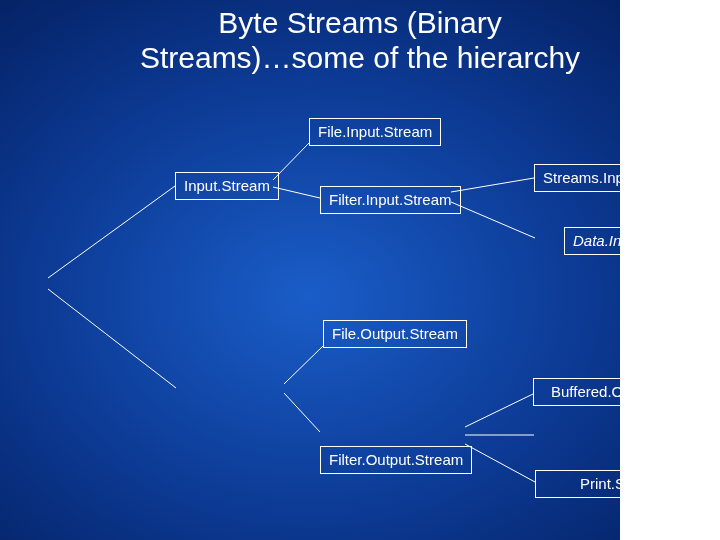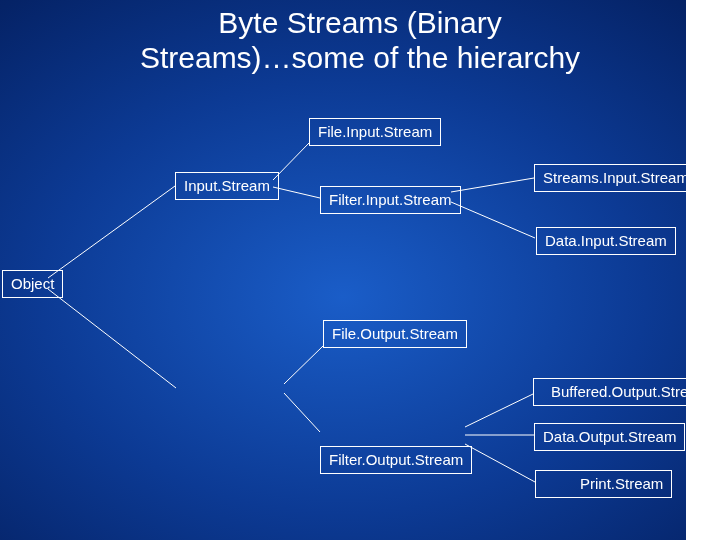--- a/index.html
+++ b/index.html
@@ -5,21 +5,21 @@
   html, body {
     margin: 0;
     padding: 0;
     width: 720px;
     height: 540px;
     overflow: hidden;
     font-family: Arial, Helvetica, sans-serif;
   }
   .slide {
     position: relative;
-    width: 686px;
+    width: 620px;
     height: 540px;
     background: radial-gradient(ellipse 110% 100% at 50% 55%,
                 #1a5dc8 0%,
                 #0c3a94 40%,
                 #052367 70%,
                 #021544 100%);
   }
   .title {
     position: absolute;
     top: 6px;
@@ -81,27 +81,25 @@
 
     <line x1="284" y1="393" x2="320" y2="432"></line>
 
     <line x1="465" y1="427" x2="533" y2="394"></line>
 
     <line x1="465" y1="435" x2="534" y2="435"></line>
 
     <line x1="465" y1="444" x2="535" y2="482"></line>
   </svg>
 
-  <div class="box" style="left:2px;  top:270px;">Object</div>
 
   <div class="box" style="left:175px; top:172px;">Input.Stream</div>
   <div class="box" style="left:309px; top:118px;">File.Input.Stream</div>
   <div class="box" style="left:320px; top:186px;">Filter.Input.Stream</div>
   <div class="box" style="left:534px; top:164px;">Streams.Input.Stream</div>
-  <div class="box" style="left:536px; top:227px;">Data.Input.Stream</div>
+  <div class="box" style="left:564px; top:227px;font-style:italic;">Data.Input.Stream</div>
 
   <div class="box" style="left:323px; top:320px;">File.Output.Stream</div>
   <div class="box" style="left:320px; top:446px;">Filter.Output.Stream</div>
   <div class="box" style="left:533px; top:378px;padding-left:17px;">Buffered.Output.Stream</div>
-  <div class="box" style="left:534px; top:423px;">Data.Output.Stream</div>
   <div class="box" style="left:535px; top:470px;padding-left:44px;">Print.Stream</div>
 
 </div>
 
 </body></html>

